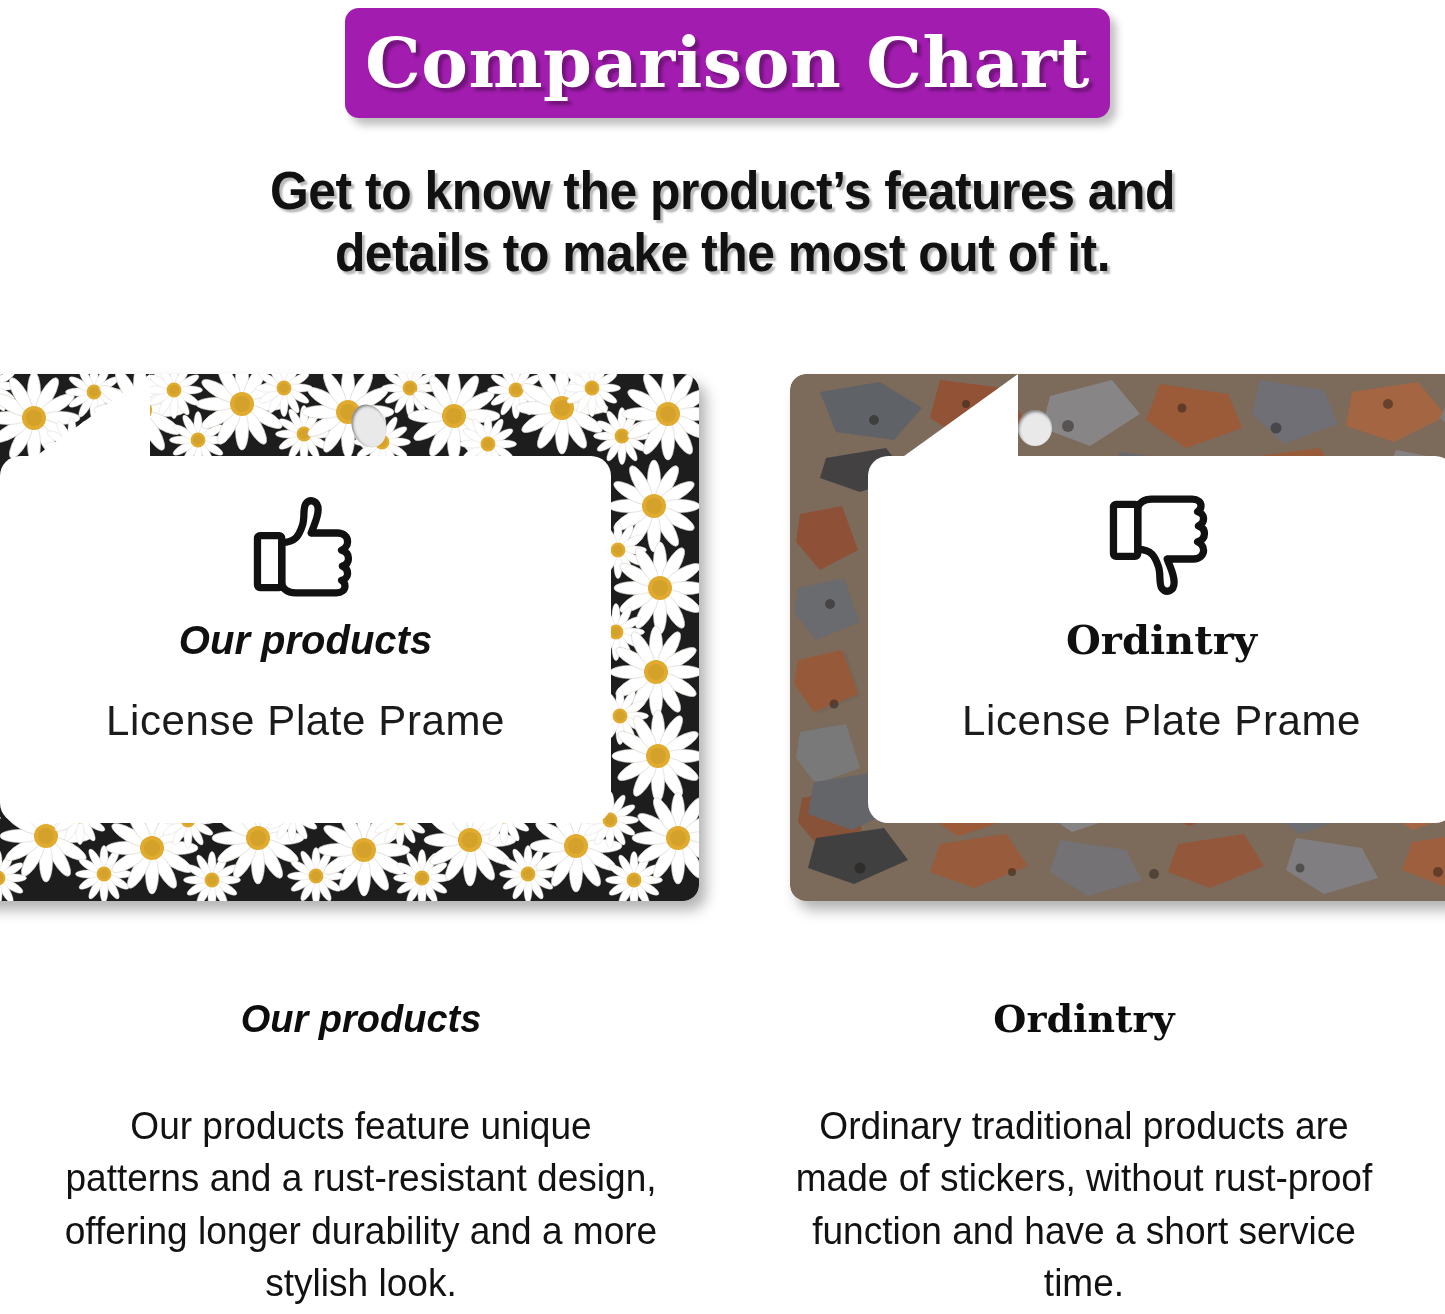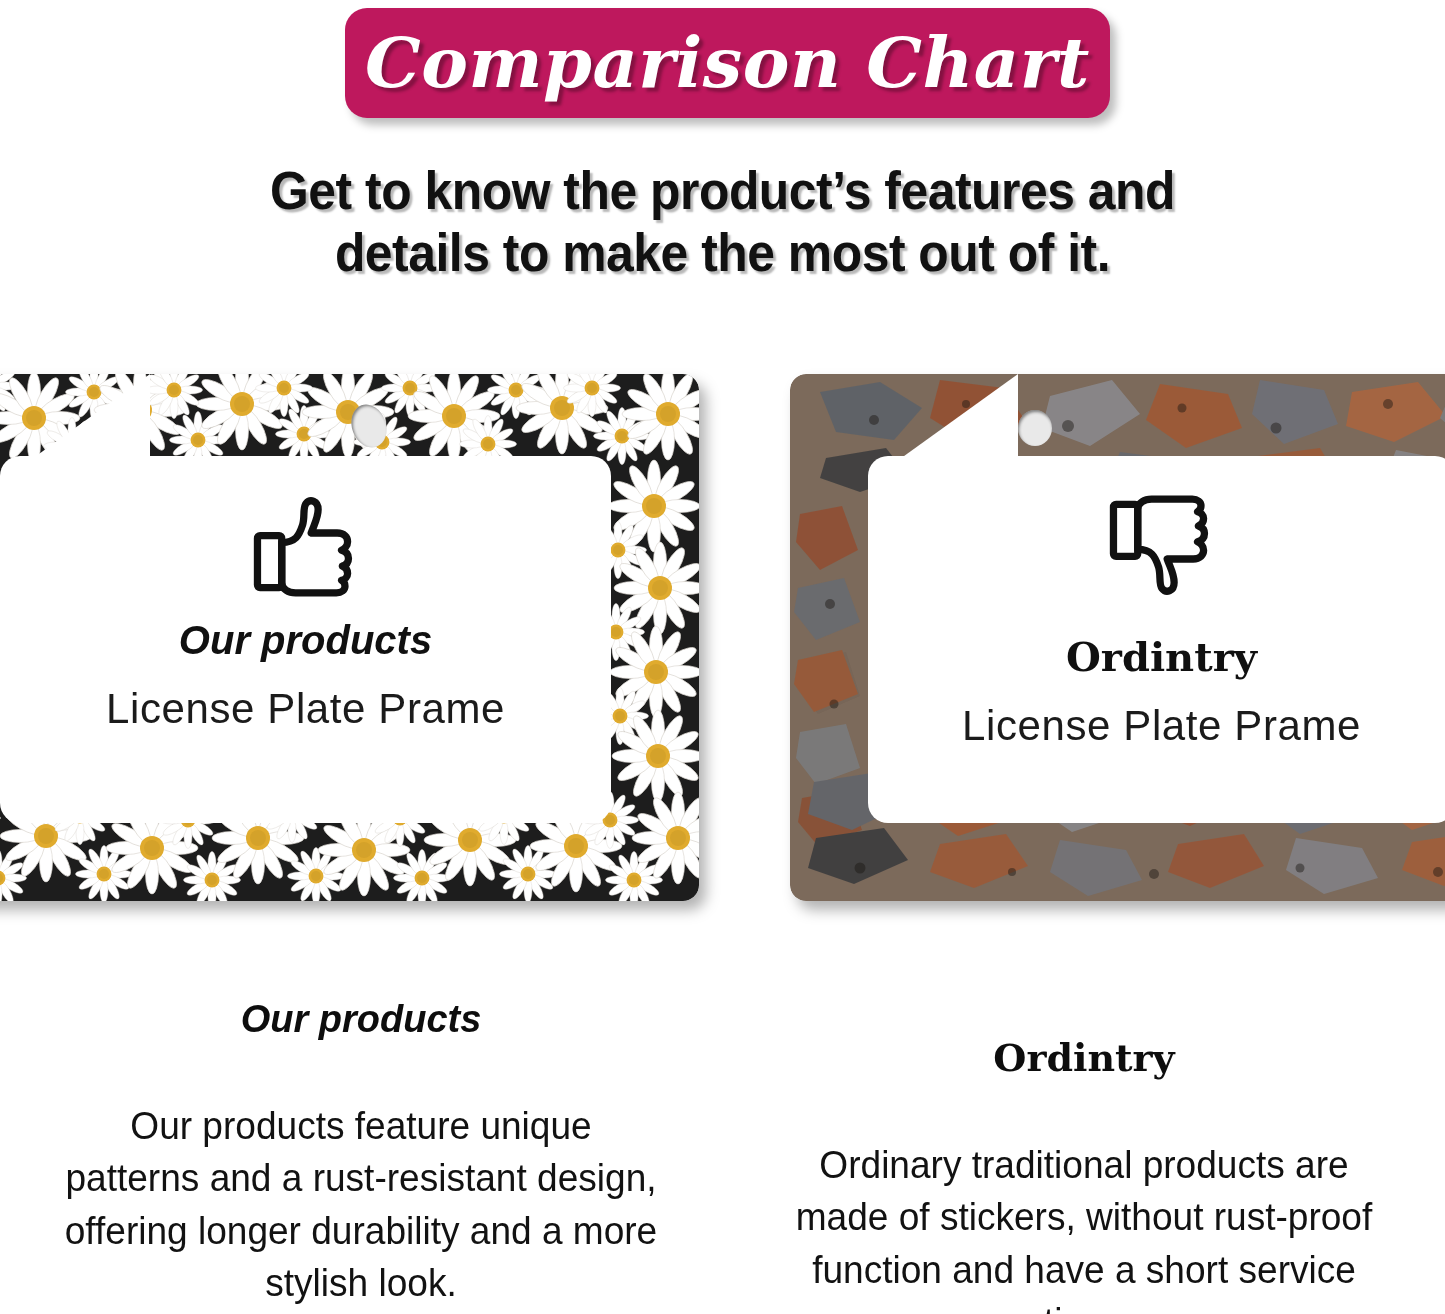--- a/index.html
+++ b/index.html
@@ -20,27 +20,26 @@
   .banner-wrap {
     position: absolute;
     left: 345px;
     top: 8px;
     width: 765px;
     height: 110px;
   }
   .banner {
     width: 100%;
     height: 100%;
-    background: #be185d;
-    border-radius: 22px;
+    background: #a21caf;
+    border-radius: 14px;
     box-shadow: 6px 7px 9px rgba(0,0,0,0.26);
     display: flex;
     align-items: center;
     justify-content: center;
-    font-style: italic;
   }
   .banner-title {
     font-family: "DejaVu Serif", "Liberation Serif", serif;
     font-weight: bold;
     font-size: 70px;
     color: #ffffff;
     letter-spacing: 0.5px;
     text-shadow: 4px 4px 3px rgba(0,0,0,0.30);
     white-space: nowrap;
     line-height: 1;
@@ -177,24 +176,23 @@
     color: #101010;
   }
   .brand-sans {
     font-family: "Liberation Sans", sans-serif;
     font-weight: bold;
     font-style: italic;
   }
   .brand-serif {
     font-family: "DejaVu Serif", "Liberation Serif", serif;
     font-weight: bold;
-    margin-top: 39px;
   }
   .frame-sub {
-    margin-top: 28px;
+    margin-top: 40px;
     font-family: "Liberation Sans", sans-serif;
     font-weight: 300;
     font-size: 42px;
     line-height: 1;
     color: #1b1b1b;
     letter-spacing: 0.6px;
   }
 
   
   .caption {

